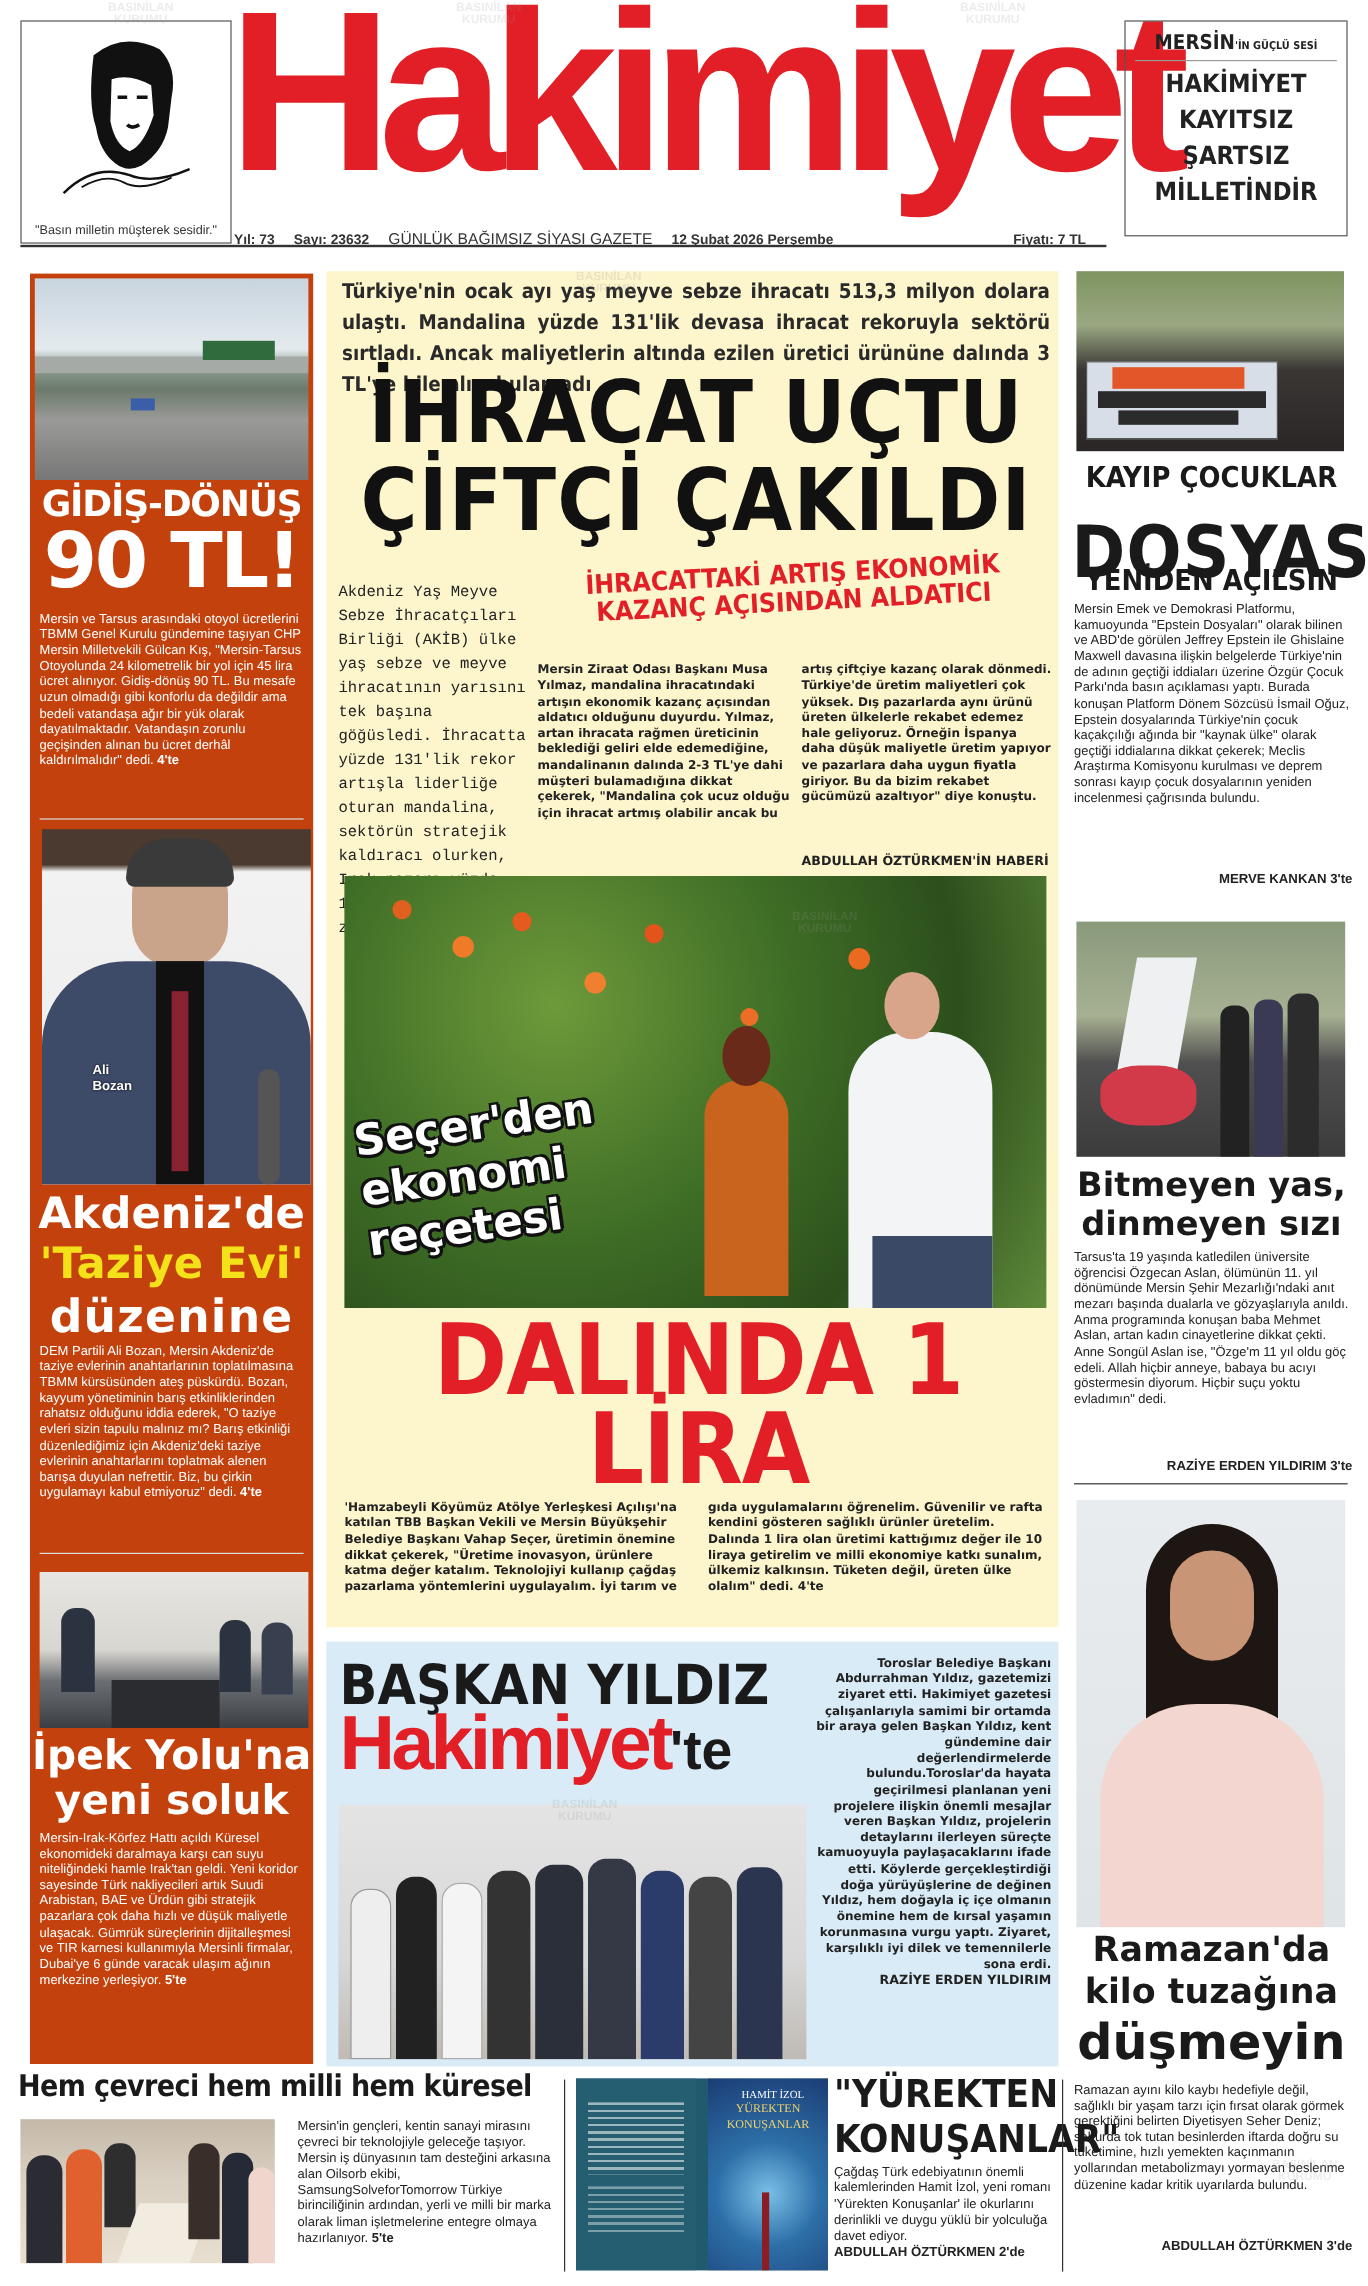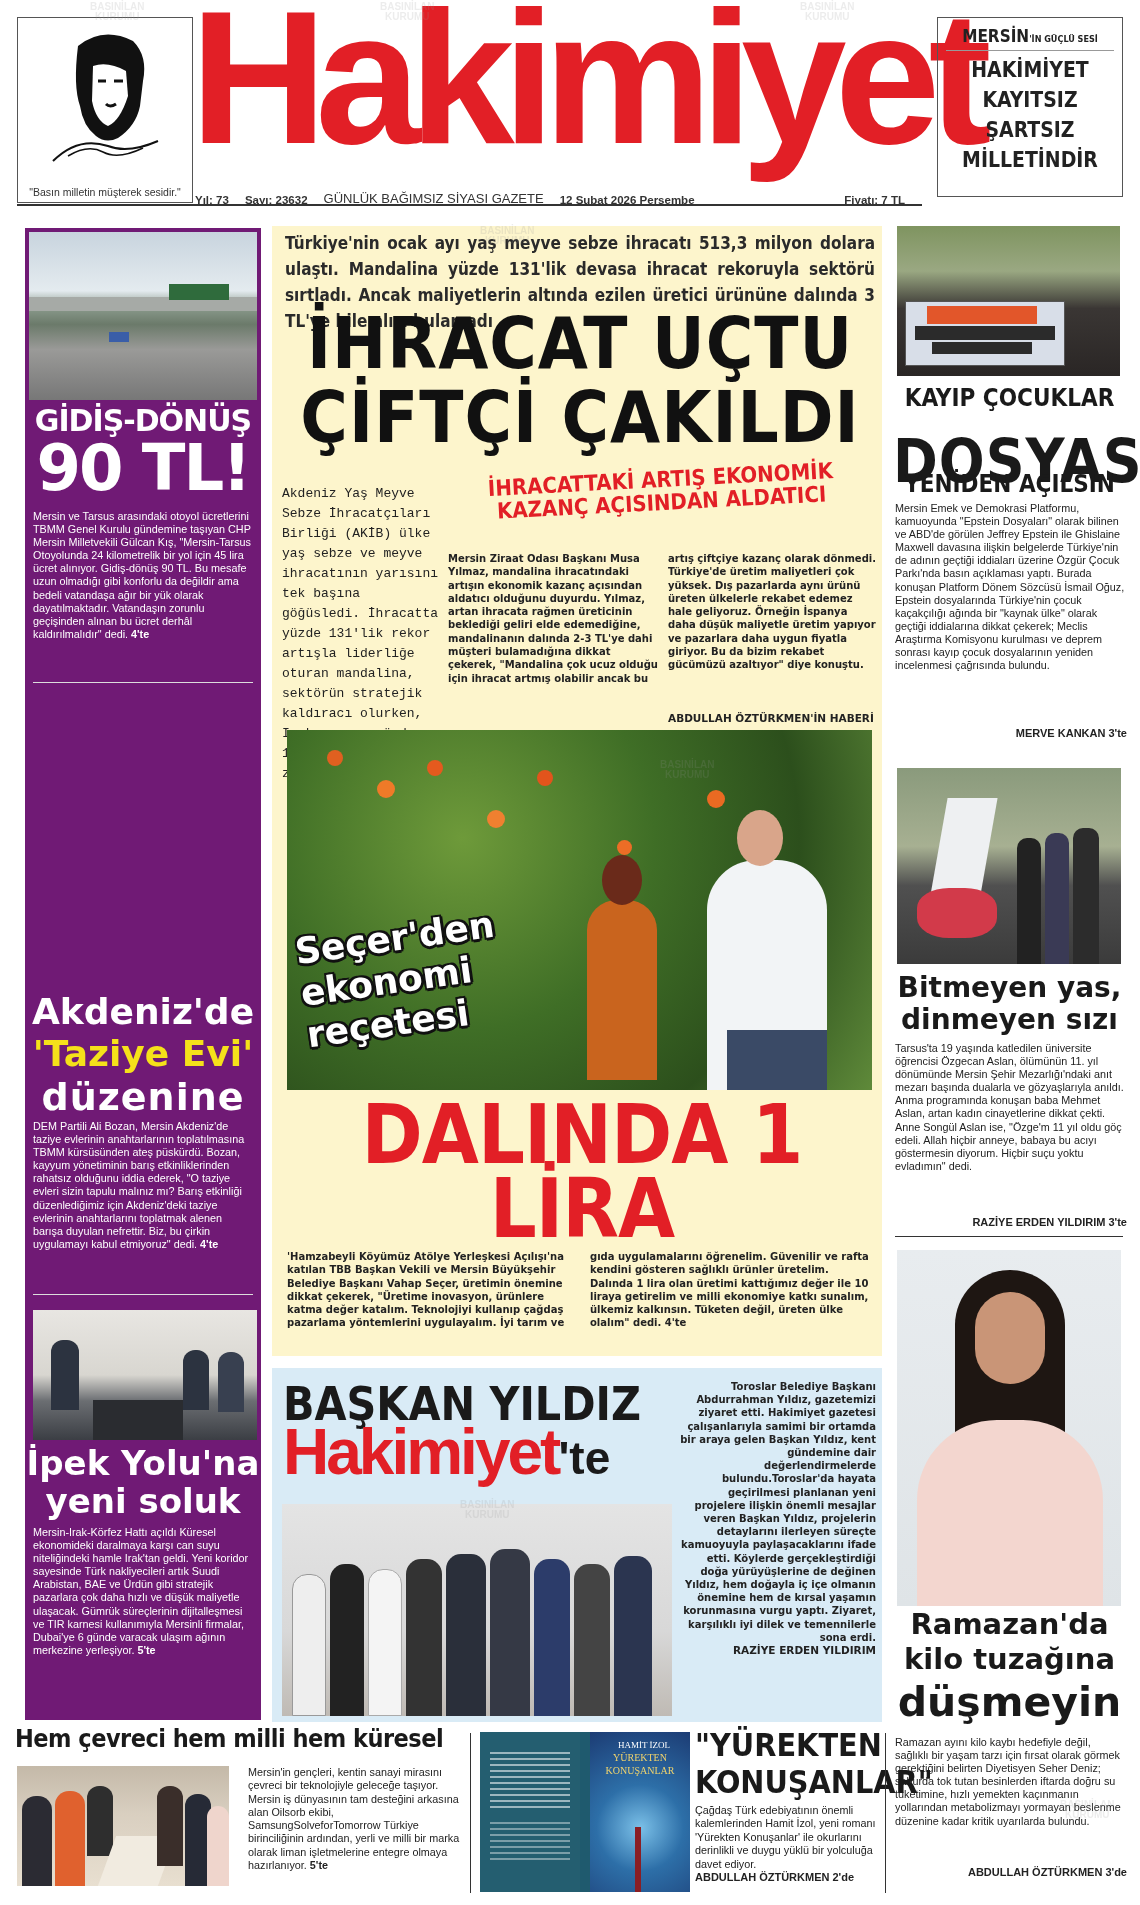--- a/index.html
+++ b/index.html
@@ -14,21 +14,21 @@
 #motto{left:17px;top:186px;width:176px;font-size:10.5px;text-align:center;color:#333}
 #logo{left:190px;top:-18px;font-family:"Liberation Sans",sans-serif;font-weight:bold;color:#e21f26;font-size:190px;letter-spacing:-12px;line-height:1}
 #meta-bar{left:195px;top:184px;width:720px;height:22px;font-size:11.5px;display:flex;align-items:flex-end;gap:16px;color:#333}
 #meta-bar b{font-weight:bold}
 #meta-line{left:17px;top:204px;width:905px;height:2px;background:#333}
 #slogan-box{left:937px;top:17px;width:186px;height:180px;border:1px solid #555;text-align:center;font-family:"DejaVu Sans Condensed","DejaVu Sans",sans-serif;color:#222}
 #slogan-top{font-size:17px;font-weight:bold;padding:8px 4px 4px;border-bottom:1px solid #999;margin:0 8px}
 #slogan-top small{font-size:9px}
 .slogan-line{font-size:21px;font-weight:bold;line-height:30px}
 
-#left-col{left:25px;top:228px;width:236px;height:1492px;background:#701a75}
+#left-col{left:25px;top:228px;width:236px;height:1492px;background:#c2410c}
 .left-rule{position:absolute;left:8px;width:220px;height:1px;background:#ddd}
 .left-body{position:absolute;left:8px;width:222px;color:#fff;font-size:10.8px;line-height:13.1px}
 .left-body b{font-weight:bold}
 .left-head{position:absolute;left:0;width:236px;text-align:center;color:#fff;font-family:"DejaVu Sans",sans-serif;font-weight:bold;line-height:1}
 
 #center-top{left:272px;top:226px;width:610px;height:1130px;background:#fdf5cc}
 #intro{left:285px;top:230px;width:590px;font-family:"DejaVu Sans Condensed","DejaVu Sans",sans-serif;font-weight:bold;font-size:17px;line-height:26px;text-align:justify;color:#2a2a2a}
 #main-head{left:280px;top:306px;width:600px;text-align:center;font-family:"DejaVu Sans Condensed","DejaVu Sans",sans-serif;font-weight:bold;font-size:72px;line-height:74px;color:#111;letter-spacing:1px}
 #akib-text{left:282px;top:484px;width:158px;font-family:Liberation Mono, monospace;font-size:13px;line-height:20px;color:#222}
 #red-head{left:445px;top:468px;width:432px;font-family:"DejaVu Sans Condensed","DejaVu Sans",sans-serif;font-weight:bold;color:#e21f26;font-size:22px;line-height:23px;text-align:center;transform:rotate(-3deg)}
@@ -96,20 +96,29 @@
     <div style="position:absolute;left:80px;top:100px;width:20px;height:10px;background:#3a5ea8"></div>
   </div>
   <div class="left-head" style="top:178px;font-size:30px;letter-spacing:-1px">GİDİŞ-DÖNÜŞ</div>
   <div class="left-head" style="top:208px;font-size:64px;letter-spacing:-2px">90 TL!</div>
   <div class="left-body" style="top:282px">
     <span>Mersin ve Tarsus arasındaki otoyol ücretlerini TBMM Genel Kurulu gündemine taşıyan CHP Mersin Milletvekili Gülcan Kış, "Mersin-Tarsus Otoyolunda 24 kilometrelik bir yol için 45 lira ücret alınıyor. Gidiş-dönüş 90 TL. Bu mesafe uzun olmadığı gibi konforlu da değildir ama bedeli vatandaşa ağır bir yük olarak dayatılmaktadır. Vatandaşın zorunlu geçişinden alınan bu ücret derhâl kaldırılmalıdır" dedi.</span>
     <b>4'te</b>
   </div>
   <div class="left-rule" style="top:454px"></div>
 
+  <div class="photo" style="left:10px;top:463px;width:224px;height:296px;background:linear-gradient(180deg,#4a3a30 0%,#4a3a30 10%,#f2f2f2 12%,#ececec 100%)">
+    <div style="position:absolute;left:75px;top:15px;width:80px;height:100px;border-radius:40px 40px 35px 35px;background:#c9a38a"></div>
+    <div style="position:absolute;left:70px;top:8px;width:90px;height:40px;border-radius:45px 45px 10px 10px;background:#3a3a3a"></div>
+    <div style="position:absolute;left:0;top:110px;width:224px;height:186px;border-radius:70px 70px 0 0;background:#3d4a68"></div>
+    <div style="position:absolute;left:95px;top:110px;width:40px;height:186px;background:#111"></div>
+    <div style="position:absolute;left:108px;top:135px;width:14px;height:150px;background:#8a2232"></div>
+    <div style="position:absolute;left:180px;top:200px;width:18px;height:96px;background:#555;border-radius:8px"></div>
+    <div class="ph-label" style="left:42px;top:195px;width:40px">Ali Bozan</div>
+  </div>
   <div class="left-head" style="top:766px;font-size:36px">Akdeniz'de</div>
   <div class="left-head" style="top:808px;font-size:36px;color:#f5e11a">'Taziye Evi'</div>
   <div class="left-head" style="top:850px;font-size:38px;letter-spacing:1px">düzenine</div>
   <div class="left-body" style="top:892px">
     <span>DEM Partili Ali Bozan, Mersin Akdeniz'de taziye evlerinin anahtarlarının toplatılmasına TBMM kürsüsünden ateş püskürdü. Bozan, kayyum yönetiminin barış etkinliklerinden rahatsız olduğunu iddia ederek, "O taziye evleri sizin tapulu malınız mı? Barış etkinliği düzenlediğimiz için Akdeniz'deki taziye evlerinin anahtarlarını toplatmak alenen barışa duyulan nefrettir. Biz, bu çirkin uygulamayı kabul etmiyoruz" dedi.</span>
     <b>4'te</b>
   </div>
   <div class="left-rule" style="top:1066px"></div>
 
   <div class="photo" style="left:8px;top:1082px;width:224px;height:130px;background:linear-gradient(180deg,#e8e6e2 0%,#d8d6d0 50%,#6b6e72 70%,#3b3e44 100%)">

